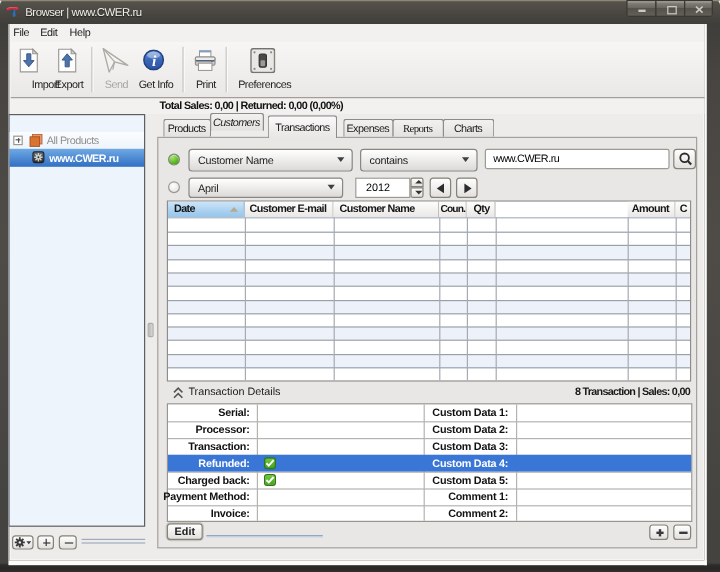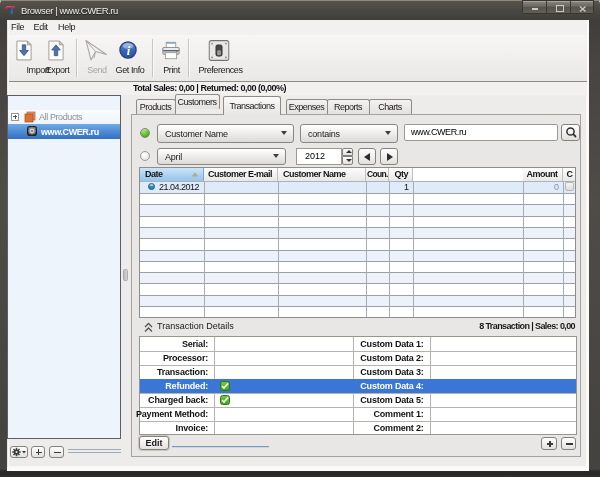--- a/index.html
+++ b/index.html
@@ -202,23 +202,23 @@
   </div>
   <div class="btn" style="left:49px;top:446px;width:15px;height:11.5px;">
     <div class="abs" style="left:4px;top:4.8px;width:7px;height:1.6px;background:#3a3a3a;"></div>
   </div>
   <div class="abs" style="left:68px;top:448.5px;width:53px;height:1px;background:#9fabbd;"></div>
   <div class="abs" style="left:68px;top:451.5px;width:53px;height:1px;background:#9fabbd;"></div>
 
   <div class="abs" style="left:122.5px;top:269px;width:5px;height:11.5px;background:linear-gradient(90deg,#b9b8b6,#d8d7d5);border:1px solid #adacaa;border-radius:1.5px;box-sizing:border-box;"></div>
 
   <div class="tab" style="left:135.5px;top:99px;width:40px;">Products</div>
-  <div class="tab" style="left:174.5px;top:94px;width:45px;">Customers</div>
+  <div class="tab" style="left:174.5px;top:94px;width:45px;font-style:italic;">Customers</div>
   <div class="tab" style="left:285.5px;top:99px;width:42px;">Expenses</div>
-  <div class="tab" style="left:326.5px;top:99px;width:43px;">Reports</div>
+  <div class="tab" style="left:326.5px;top:99px;width:43px;font-family:Liberation Serif, serif;">Reports</div>
   <div class="tab" style="left:368.5px;top:99px;width:43px;">Charts</div>
   <div id="panel"></div>
   <div class="tab" style="left:223px;top:96px;width:58px;height:19px;line-height:18px;background:linear-gradient(#fbfafa,#efedec 60%,#e9e7e5);z-index:5;">Transactions</div>
 
   <div class="radio" style="left:140px;top:128px;background:radial-gradient(circle at 35% 30%,#a8e070,#59b61e 60%,#3d9708);border:1px solid #7a8a6e;box-shadow:inset 0 1px 1px rgba(255,255,255,0.5);"></div>
   <div class="dd" style="left:157px;top:123.5px;width:137px;height:19px;line-height:18px;"><span style="padding-left:7px;">Customer Name</span><div class="arr"></div></div>
   <div class="dd" style="left:300px;top:123.5px;width:98px;height:19px;line-height:18px;"><span style="padding-left:7px;">contains</span><div class="arr"></div></div>
   <div class="abs" style="left:404px;top:124px;width:154px;height:17px;background:#fff;border:1px solid #9d9a94;border-radius:2px;box-sizing:border-box;font-size:9px;letter-spacing:-0.4px;line-height:15px;"><span style="padding-left:6px;">www.CWER.ru</span></div>
   <div class="btn" style="left:561px;top:124px;width:19px;height:17px;border-radius:3px;">
     <svg width="17" height="15" style="position:absolute;left:1px;top:0px;">
@@ -253,30 +253,20 @@
         </svg>
     </div>
     <div class="th" style="left:64px;width:74px;"><b style="padding-left:4px;">Customer E-mail</b></div>
     <div class="th" style="left:138px;width:88px;"><b style="padding-left:5px;">Customer Name</b></div>
     <div class="th" style="left:226px;width:23px;"><b style="padding-left:1px;letter-spacing:-0.7px;font-size:8.5px;">Coun...</b></div>
     <div class="th" style="left:249px;width:24px;text-align:right;"><b style="padding-right:4px;">Qty</b></div>
     <div class="th" style="left:383px;width:39.5px;text-align:right;"><b style="padding-right:4px;">Amount</b></div>
     <div class="th" style="left:422.5px;width:12.5px;border-right:none;"><b style="padding-left:4px;">C</b></div>
     <div class="abs" style="left:0;top:13px;width:435px;height:1px;background:#a9b4c0;z-index:3;"></div>
 
-    <div class="abs" style="left:0;top:13px;width:435px;height:12.5px;background:#e0ebfa;border-bottom:1px solid #8e99a5;box-sizing:border-box;">
-      <svg class="abs" style="left:8px;top:2px;" width="7" height="7">
-          <circle cx="3.5" cy="3.5" r="3.1" fill="#2c89b0" stroke="#14506b" stroke-width="0.7"></circle>
-          <ellipse cx="3.5" cy="2.2" rx="2" ry="1.1" fill="rgba(255,255,255,0.55)"></ellipse>
-        </svg>
-      <span class="abs" style="left:19px;top:1px;font-size:9px;letter-spacing:-0.5px;color:#111;">21.04.2012</span>
-      <span class="abs" style="left:249px;top:1px;width:20px;text-align:right;font-size:9px;color:#111;">1</span>
-      <span class="abs" style="left:383px;top:1px;width:36px;text-align:right;font-size:9px;color:#8a8f98;">0</span>
-      <div class="abs" style="left:424.5px;top:1px;width:9.5px;height:9px;background:linear-gradient(#f7f6f4,#dedcd9);border:1px solid #b9b6b2;border-radius:2px;box-sizing:border-box;"></div>
-    </div>
 
     <div class="stripe" style="top:37.3px;height:10.3px;"></div>
     <div class="stripe" style="top:59.9px;height:10.3px;"></div>
     <div class="stripe" style="top:82.5px;height:10.3px;"></div>
     <div class="stripe" style="top:105.1px;height:10.3px;"></div>
     <div class="stripe" style="top:127.7px;height:10.3px;"></div>
 
     <div class="hline" style="top:25.0px;"></div>
     <div class="hline" style="top:36.3px;"></div>
     <div class="hline" style="top:47.6px;"></div>

